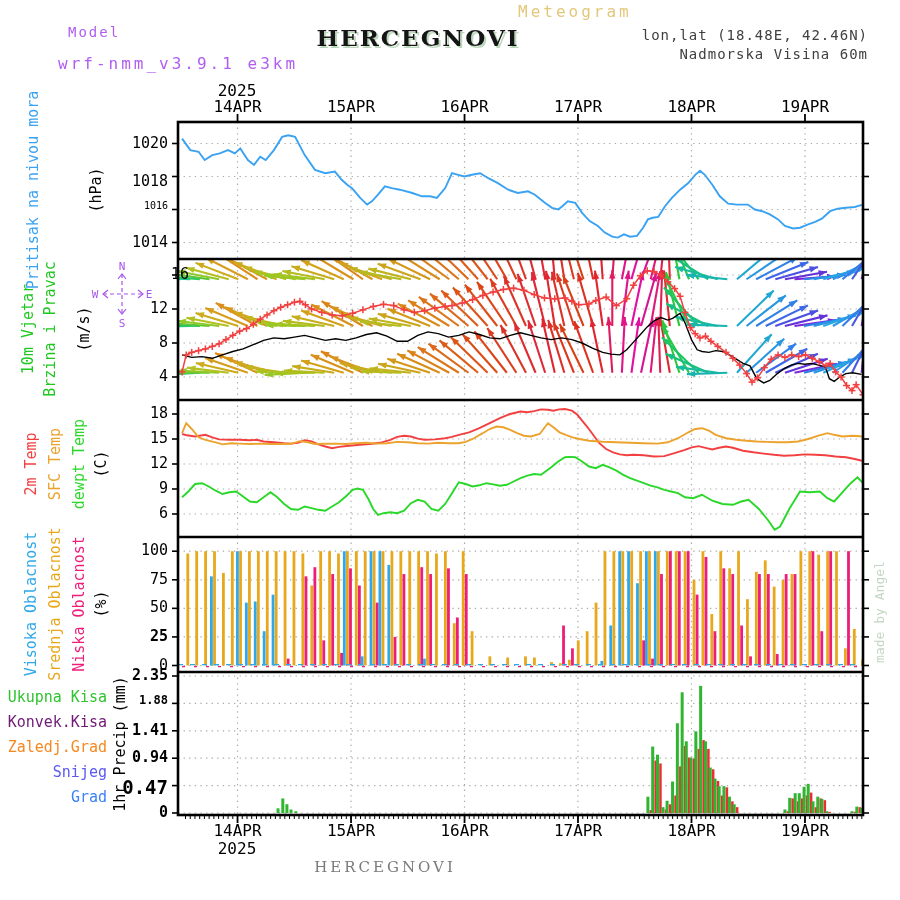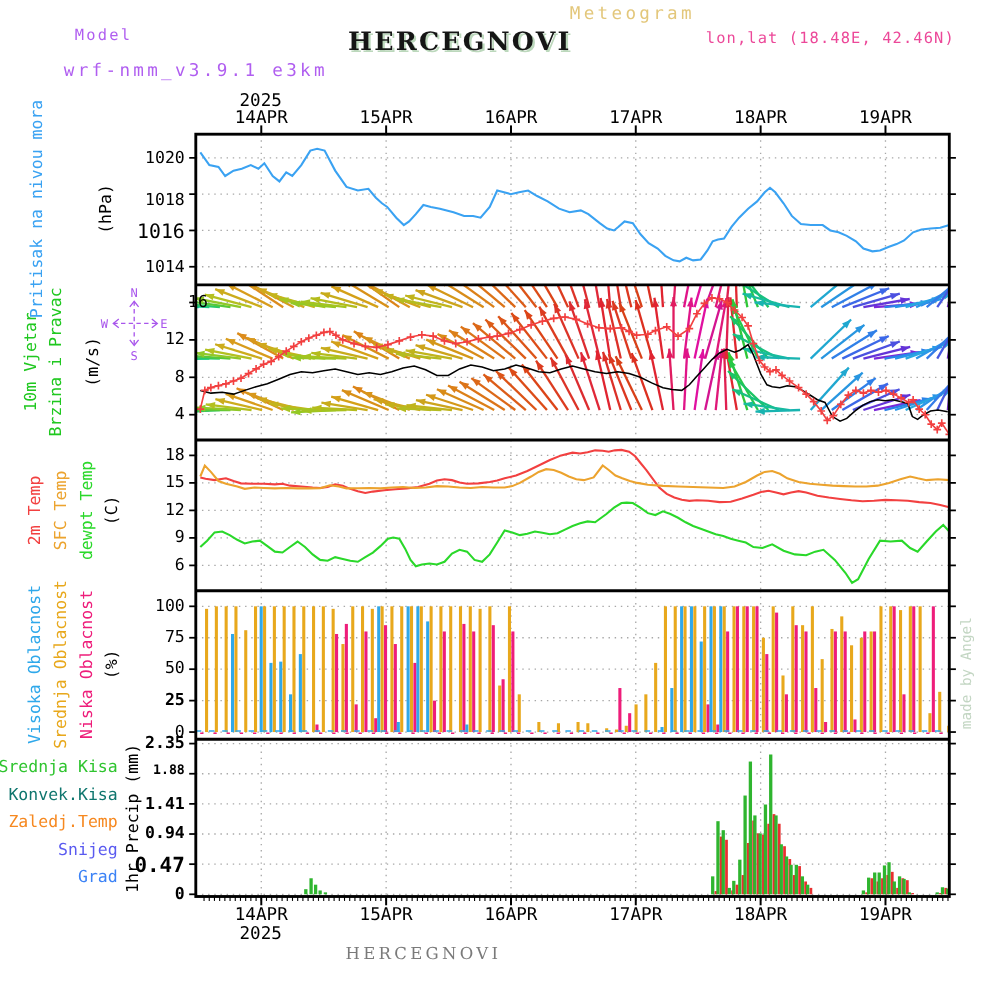--- a/index.html
+++ b/index.html
@@ -1136,22 +1136,23 @@
     <line x1="172" y1="703.396" x2="178" y2="703.396" stroke="#000" stroke-width="1.6"></line>
     <line x1="863" y1="703.396" x2="869" y2="703.396" stroke="#000" stroke-width="1.6"></line>
     <line x1="172" y1="675.995" x2="178" y2="675.995" stroke="#000" stroke-width="1.6"></line>
     <line x1="863" y1="675.995" x2="869" y2="675.995" stroke="#000" stroke-width="1.6"></line>
   </svg>
 
 <div class="abs" style="left: 518px; top: 2px; font-size: 16px; letter-spacing: 3px; color: rgb(227, 199, 123);">Meteogram</div>
 <div class="abs" style="left: 68px; top: 24px; font-size: 14px; letter-spacing: 2px; color: rgb(176, 94, 240);">Model</div>
 <div class="abs" style="left: 58px; top: 54px; font-size: 16px; letter-spacing: 3px; color: rgb(176, 94, 240);">wrf-nmm_v3.9.1 e3km</div>
 <div class="abs ctr title" style="left:418px;top:24px;">HERCEGNOVI</div>
-<div class="hdr-right" style="color: #ec4899;">
+<div class="hdr-right" style="color: #404040;">
   <div>lon,lat (18.48E, 42.46N)</div>
+  <div>Nadmorska Visina 60m</div>
 </div>
 
 <div class="abs ctr" style="left:237px;top:81px;font-size:16px;">2025</div>
 <div class="abs ctr" style="left:237px;top:839px;font-size:16px;">2025</div>
 
 <div class="vlab" style="left: 33px; top: 190px; font-size: 15px; color: rgb(58, 162, 242);">Pritisak na nivou mora</div>
 <div class="vlab" style="left:96px;top:190px;font-size:15px;">(hPa)</div>
 
 <div class="vlab" style="left: 28px; top: 329px; font-size: 15px; color: rgb(31, 200, 31);">10m Vjetar</div>
 <div class="vlab" style="left: 50px; top: 329px; font-size: 15px; color: rgb(31, 200, 31);">Brzina i Pravac</div>
@@ -1164,32 +1165,32 @@
 <div class="vlab" style="left: 31px; top: 464px; font-size: 15px; color: rgb(242, 64, 64);">2m Temp</div>
 <div class="vlab" style="left: 55px; top: 464px; font-size: 15px; color: rgb(236, 163, 46);">SFC Temp</div>
 <div class="vlab" style="left: 79px; top: 464px; font-size: 15px; color: rgb(42, 216, 42);">dewpt Temp</div>
 <div class="vlab" style="left:101px;top:464px;font-size:15px;">(C)</div>
 
 <div class="vlab" style="left: 31px; top: 604px; font-size: 15px; color: rgb(47, 168, 234);">Visoka Oblacnost</div>
 <div class="vlab" style="left: 55px; top: 604px; font-size: 15px; color: rgb(232, 168, 28);">Srednja Oblacnost</div>
 <div class="vlab" style="left: 79px; top: 604px; font-size: 15px; color: rgb(238, 29, 122);">Niska Oblacnost</div>
 <div class="vlab" style="left:101px;top:604px;font-size:15px;">(%)</div>
 
-<div class="abs leg" style="right: 793px; top: 688px; color: rgb(47, 196, 47);">Srednja Kisa</div>
-<div class="abs leg" style="right: 793px; top: 713px; color: #0f766e;">Konvek.Kisa</div>
-<div class="abs leg" style="right: 793px; top: 738px; color: rgb(246, 136, 31);">Zaledj.Temp</div>
+<div class="abs leg" style="right: 793px; top: 688px; color: rgb(47, 196, 47);">Ukupna Kisa</div>
+<div class="abs leg" style="right: 793px; top: 713px; color: #701a75;">Konvek.Kisa</div>
+<div class="abs leg" style="right: 793px; top: 738px; color: rgb(246, 136, 31);">Zaledj.Grad</div>
 <div class="abs leg" style="right: 793px; top: 763px; color: rgb(90, 90, 240);">Snijeg</div>
 <div class="abs leg" style="right: 793px; top: 788px; color: #3b82f6; text-align: center;">Grad</div>
 <div class="vlab" style="left:120px;top:744px;font-size:15px;">1hr Precip (mm)</div>
 
 <div class="abs ctr footer" style="left:385px;top:858px;color:#7a7a7a;">HERCEGNOVI</div>
 <div class="vlab" style="left:879px;top:612px;font-size:13px;color:#c3d6c3;">made by Angel</div>
 
 <div class="abs" style="right: 732px; top: 232.5px; width: 60px; text-align: right; font-size: 15px; font-weight: normal;">1014</div>
-<div class="abs" style="right: 732px; top: 199.5px; width: 60px; text-align: right; font-size: 18px; font-weight: normal;">1016</div>
+<div class="abs" style="right: 732px; top: 199.5px; width: 60px; text-align: right; font-size: 10px; font-weight: normal;">1016</div>
 <div class="abs" style="right: 732px; top: 172px; width: 60px; text-align: right; font-size: 15px; font-weight: normal;">1018</div>
 <div class="abs" style="right: 732px; top: 133.5px; width: 60px; text-align: right; font-size: 15px; font-weight: normal;">1020</div>
 <div class="abs" style="right: 732px; top: 367px; width: 60px; text-align: right; font-size: 15px; font-weight: normal;">4</div>
 <div class="abs" style="right: 732px; top: 333px; width: 60px; text-align: right; font-size: 15px; font-weight: normal;">8</div>
 <div class="abs" style="right: 732px; top: 299px; width: 60px; text-align: right; font-size: 15px; font-weight: normal;">12</div>
 <div class="abs" style="right: 711px; top: 265px; width: 60px; text-align: right; font-size: 15px; font-weight: normal;">16</div>
 <div class="abs" style="right: 732px; top: 504px; width: 60px; text-align: right; font-size: 15px; font-weight: normal;">6</div>
 <div class="abs" style="right: 732px; top: 479px; width: 60px; text-align: right; font-size: 15px; font-weight: normal;">9</div>
 <div class="abs" style="right: 732px; top: 454px; width: 60px; text-align: right; font-size: 15px; font-weight: normal;">12</div>
 <div class="abs" style="right: 732px; top: 429px; width: 60px; text-align: right; font-size: 15px; font-weight: normal;">15</div>

